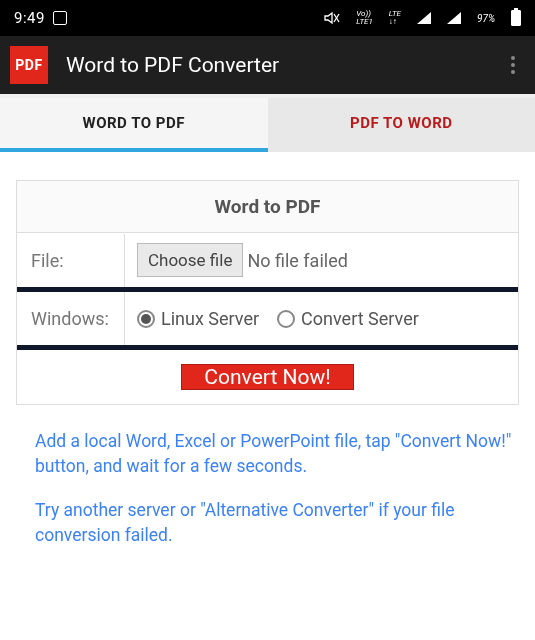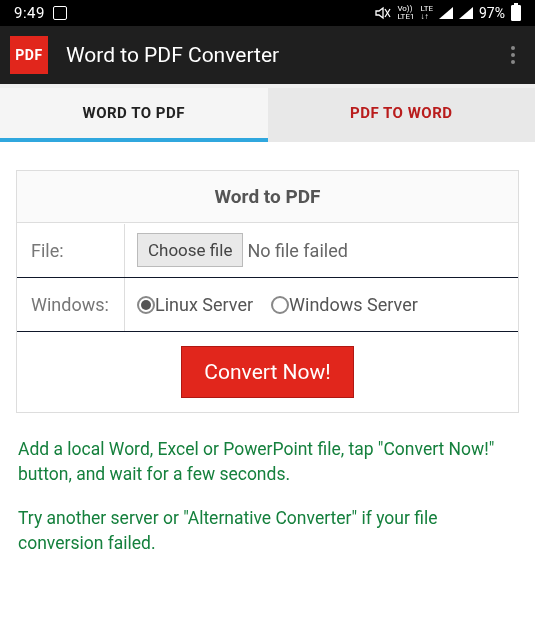--- a/index.html
+++ b/index.html
@@ -4,30 +4,30 @@
   <style>
     * { margin: 0; padding: 0; box-sizing: border-box; }
     body {
       width: 535px;
       height: 640px;
       font-family: Roboto, -apple-system, Helvetica, Arial, sans-serif;
       background: #fff;
       overflow: hidden;
     }
     .status-bar {
-      height: 26px;
+      height: 36px;
       background: #000;
       color: #fff;
       display: flex;
       justify-content: space-between;
       padding: 0 14px;
       font-size: 14px;
     }
     .status-left { display: flex; align-items: center; gap: 8px; }
-    .status-right { display: flex; align-items: center; gap: 6px; font-size: 12px; }
+    .status-right { display: flex; align-items: center; gap: 16px; font-size: 12px; font-style: italic; }
     .status-time { font-size: 15px; font-weight: 400; letter-spacing: 0.5px; }
     .status-icon-box {
       width: 14px; height: 14px;
       border: 1.5px solid #fff;
       border-radius: 2px;
       display: inline-block;
     }
     .lte-block {
       font-size: 8px;
       line-height: 8px;
@@ -131,21 +131,21 @@
       text-align: center;
       padding: 14px 0;
       font-size: 19px;
       font-weight: 700;
       color: #555;
       border-bottom: 1px solid #ddd;
       background: #fafafa;
     }
     .row {
       display: flex;
-      border-bottom: 1px solid #0f172a;
+      border-bottom: 5px solid #0f172a;
       align-items: center;
     }
     .row-label {
       width: 108px;
       padding: 16px 14px;
       font-size: 18px;
       color: #777;
       border-right: 1px solid #ddd;
     }
     .row-content {
@@ -159,21 +159,21 @@
     }
     .choose-btn {
       background: #e9e9e9;
       border: 1px solid #bbb;
       padding: 6px 10px;
       font-size: 17px;
       color: #444;
       font-family: inherit;
     }
     .radio-group { display: flex; align-items: center; gap: 18px; }
-    .radio-item { display: flex; align-items: center; gap: 0; font-size: 18px; color: #555; }
+    .radio-item { display: flex; align-items: center; gap: 6px; font-size: 18px; color: #555; }
     .radio {
       width: 18px; height: 18px;
       border: 2px solid #888;
       border-radius: 50%;
       display: flex;
       align-items: center;
       justify-content: center;
     }
     .radio.selected::after {
       content: '';
@@ -182,29 +182,30 @@
       border-radius: 50%;
     }
     .convert-row {
       padding: 14px;
       text-align: center;
     }
     .convert-btn {
       background: #e1261c;
       color: #fff;
       border: 1px solid #b01812;
-      padding: 13px 22px;
+      padding: 0 22px;
       font-size: 21px;
       font-family: inherit;
     }
     .help-text {
       padding: 24px 18px 0 18px;
       font-size: 17.5px;
-      color: #15803d;
+      color: #3b82f6;
       line-height: 1.45;
+      margin-left: 17px;
     }
     .help-text p { margin-bottom: 18px; }
     .mute-icon svg { display: block; }
   </style>
 </head>
 <body>
 
 <div class="status-bar">
   <div class="status-left">
     <span class="status-time">9:49</span>
@@ -221,21 +222,21 @@
     <span class="lte-block">
       <div>Vo))</div>
       <div>LTE1</div>
     </span>
     <span class="lte-block">
       <div>LTE</div>
       <div>↓↑</div>
     </span>
     <span class="signal"></span>
     <span class="signal"></span>
-    <span style="font-size:14px;">97%</span>
+    <span style="font-size:10px;">97%</span>
     <span class="battery-icon"></span>
   </div>
 </div>
 
 <div class="app-bar">
   <div class="pdf-badge">PDF</div>
   <div class="app-title">Word to PDF Converter</div>
   <div class="menu-dots">
     <span></span>
       <span></span>
@@ -267,21 +268,21 @@
     <div class="row">
       <div class="row-label">Windows:</div>
       <div class="row-content">
         <div class="radio-group">
           <div class="radio-item">
             <span class="radio selected"></span>
             <span>Linux Server</span>
           </div>
           <div class="radio-item">
             <span class="radio"></span>
-            <span>Windows Server</span>
+            <span>Convert Server</span>
           </div>
         </div>
       </div>
     </div>
 
     <div class="convert-row">
       <button class="convert-btn">Convert Now!</button>
     </div>
   </div>
 </div>

